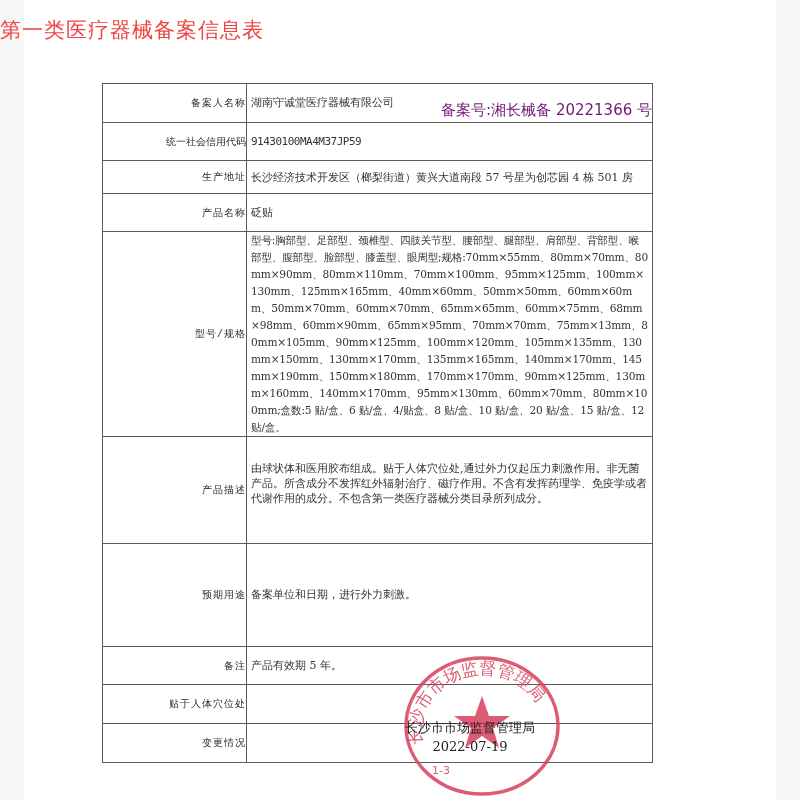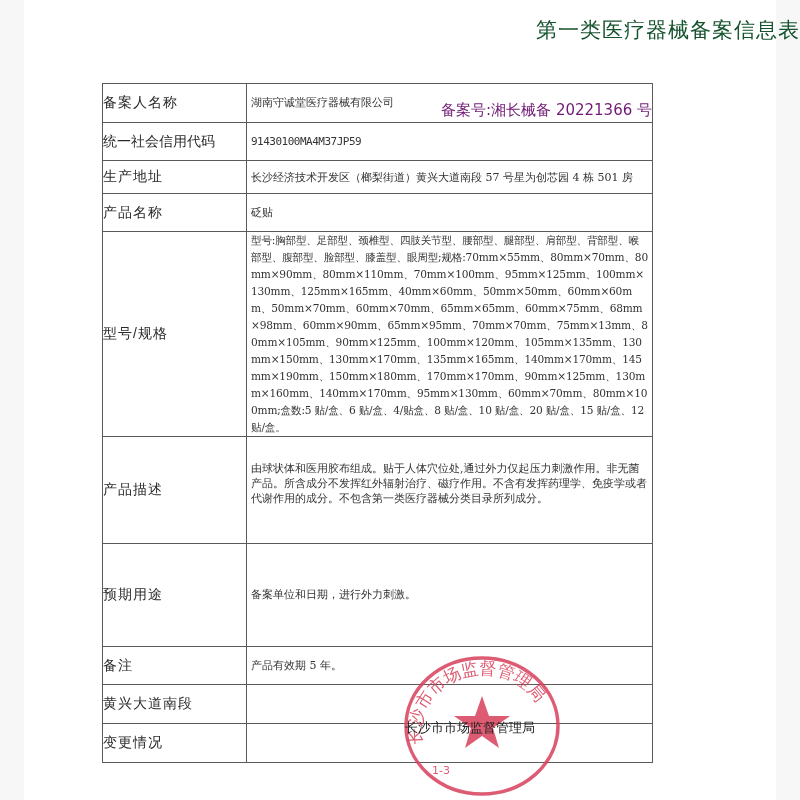--- a/index.html
+++ b/index.html
@@ -8,40 +8,40 @@
     background: #f7f7f7;
     font-family: "DejaVu Serif", "Liberation Serif", serif;
     color: #2a2a2a;
     position: relative;
   }
   .page {
     position: absolute; left: 24px; top: 0; width: 752px; height: 800px;
     background: #ffffff;
   }
   .title {
-    position: absolute; left: 0; top: 16px; width: 800px; text-align: right;
+    position: absolute; left: 0; top: 16px; width: 800px; text-align: left;
     font-family: "DejaVu Sans", "Liberation Sans", sans-serif;
-    font-size: 21px; letter-spacing: 1px; color: #14532d;
+    font-size: 21px; letter-spacing: 1px; color: #ef4444;
   }
   .filing-no {
     position: absolute; right: 148px; top: 57px;
     font-family: "DejaVu Sans", "Liberation Sans", sans-serif;
     font-size: 15px; color: #701a75; margin-top: 44px;
   }
   table.info {
     position: absolute; left: 102px; top: 83px; width: 551px;
     border-collapse: collapse; table-layout: fixed;
   }
   table.info td {
     border: 1.5px solid #5a5a5a; padding: 0; vertical-align: middle;
   }
   td.label {
-    width: 143px; text-align: left;
-    font-family: Liberation Sans, sans-serif;
-    font-size: 14px; color: #2b2b2b; letter-spacing: 1px;
+    width: 143px; text-align: right;
+    font-family: Liberation Mono, monospace;
+    font-size: 10px; color: #2b2b2b; letter-spacing: 1px;
   }
   td.value {
     padding-left: 4px !important; padding-right: 4px !important;
     font-size: 11px; line-height: 20px; color: #333;
   }
   td.value.small { font-size: 10.6px; line-height: 17px; letter-spacing: -0.2px; }
   .code { font-family: "DejaVu Sans Mono", "Liberation Mono", monospace; font-size: 12px; letter-spacing: -0.5px; }
   .agency {
     position: absolute; left: 370px; top: 718px; width: 200px; text-align: center;
     font-size: 13px; color: #222; line-height: 19px; z-index: 3;
@@ -87,32 +87,33 @@
   </tr>
   <tr style="height:103px">
     <td class="label">预期用途</td>
     <td class="value">备案单位和日期，进行外力刺激。</td>
   </tr>
   <tr style="height:38px">
     <td class="label">备注</td>
     <td class="value">产品有效期 5 年。</td>
   </tr>
   <tr style="height:39px">
-    <td class="label">黄兴大道南段</td>
+    <td class="label">贴于人体穴位处</td>
     <td class="value"></td>
   </tr>
   <tr style="height:39px">
     <td class="label">变更情况</td>
     <td class="value"></td>
   </tr>
 </tbody>
   </table>
 
 <div class="agency">
   <div>长沙市市场监督管理局</div>
+  <div>2022-07-19</div>
 </div>
 
 <svg class="stamp" viewBox="0 0 168 148">
   <defs>
     <path id="seal-arc" d="M 26 100 A 62 58 0 1 1 146 92"></path>
   </defs>
   <ellipse cx="84" cy="76" rx="76" ry="68" fill="none" stroke="#d8405a" stroke-width="3.5" opacity="0.85"></ellipse>
   <text font-family="DejaVu Sans, sans-serif" font-size="17" fill="#d8405a" opacity="0.85">
     <textPath href="#seal-arc" startOffset="3%">长沙市市场监督管理局</textPath>
   </text>

